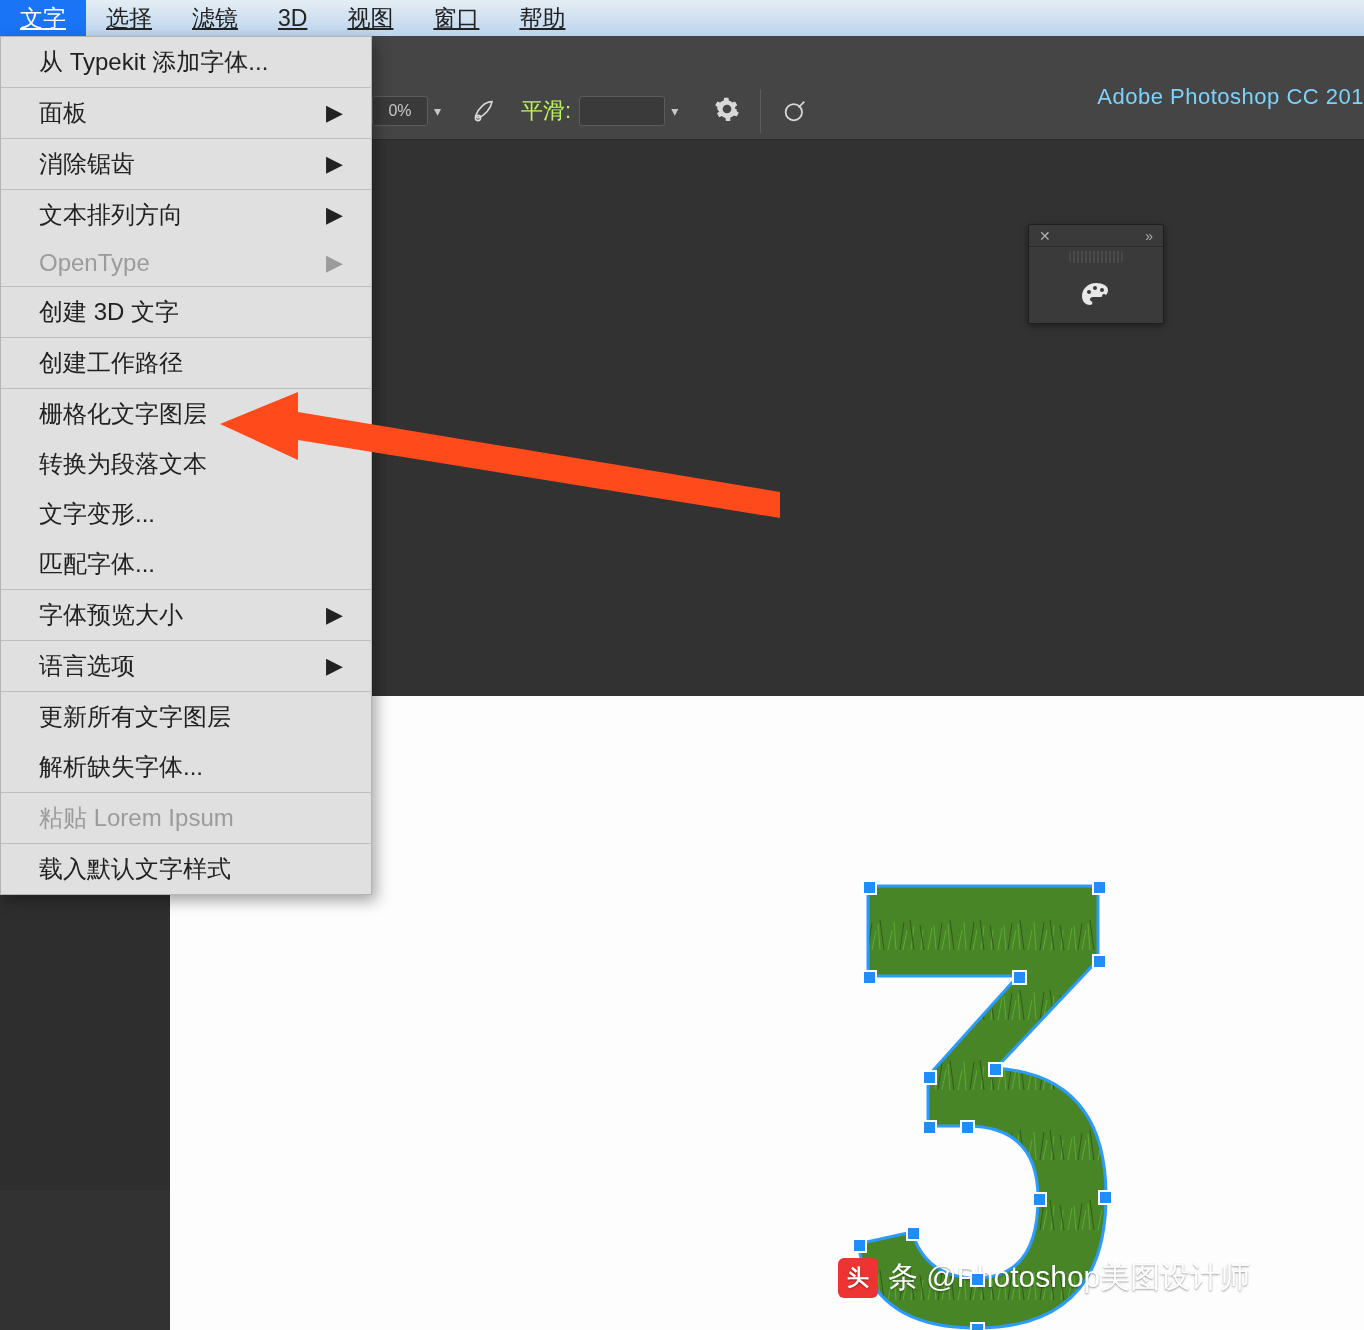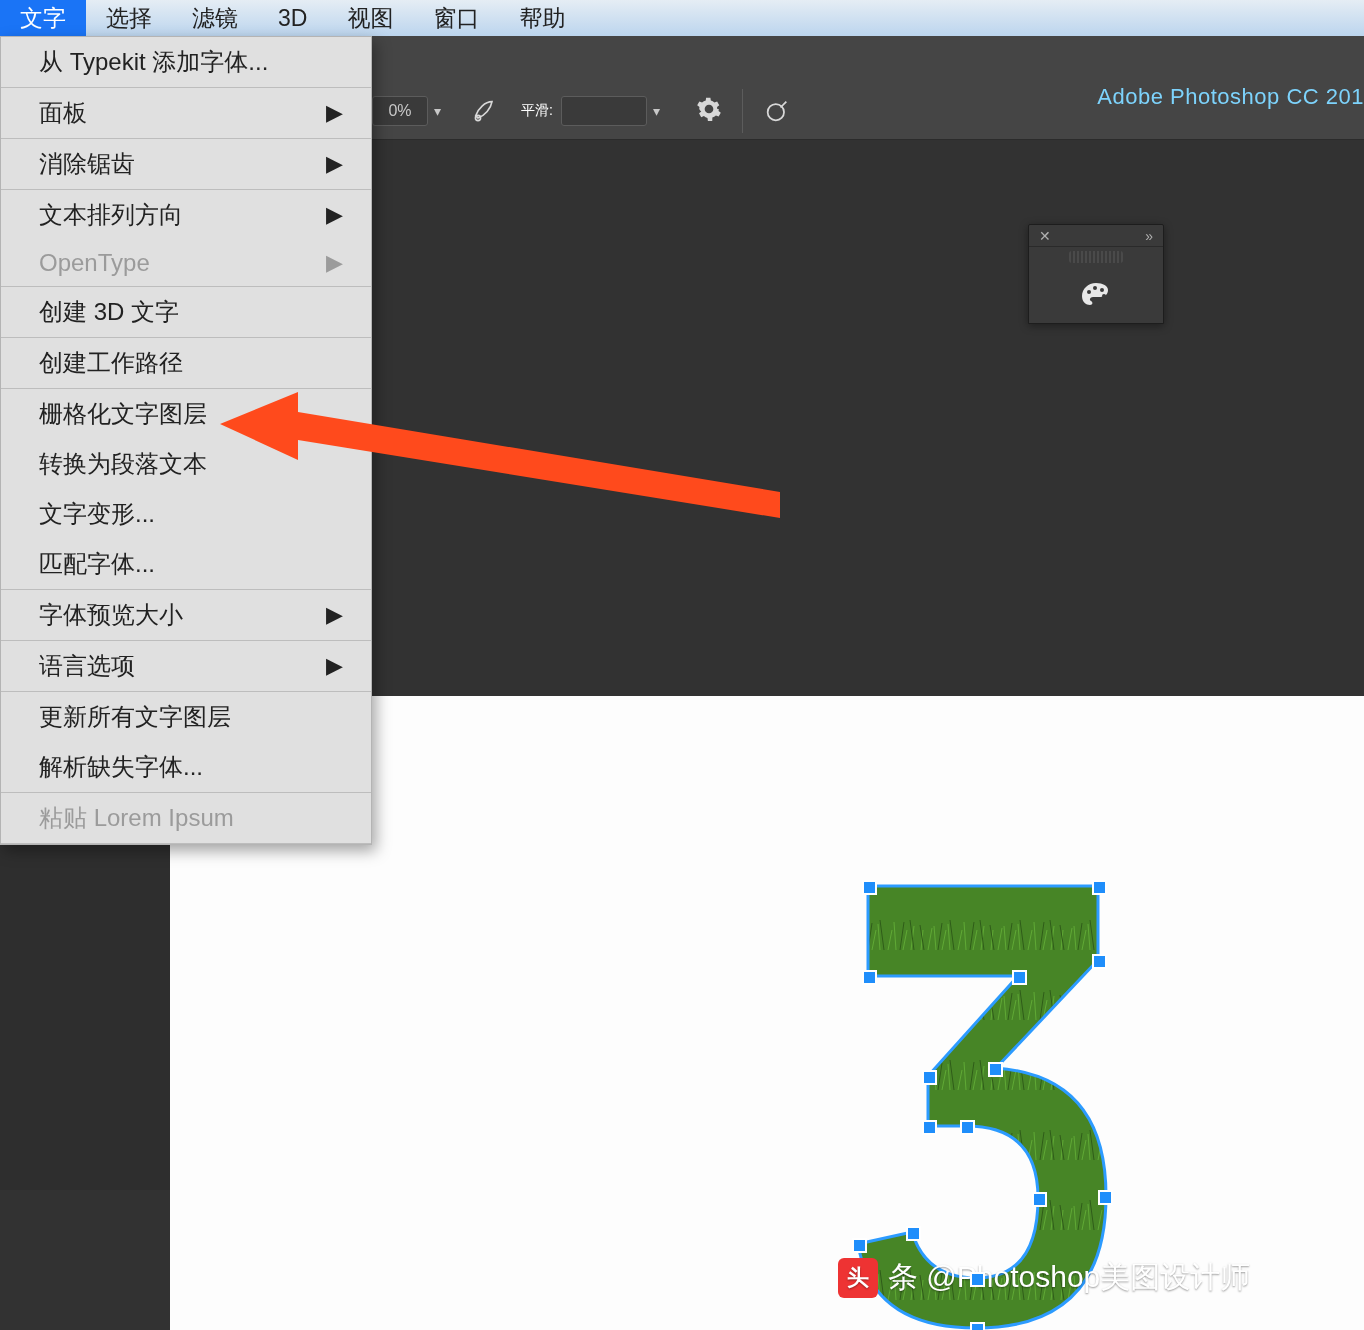--- a/index.html
+++ b/index.html
@@ -1,29 +1,29 @@
 <!DOCTYPE html>
 <html><head>
 <meta charset="utf-8">
 <style>
   * { margin:0; padding:0; box-sizing:border-box; font-family:"PingFang SC","Microsoft YaHei",Arial,sans-serif; -webkit-font-smoothing:antialiased; }
   body { width:1364px; height:1330px; background:#323232; position:relative; overflow:hidden; }
 
   
   .menubar { position:absolute; left:0; top:0; right:0; height:36px; background:linear-gradient(#e5edf4,#bcd5ee); display:flex; align-items:center; font-size:23px; color:#222; }
-  .menubar .item { padding:0 20px; height:36px; display:flex; align-items:center; cursor:default; }
+  .menubar .item { padding:0 20px; height:36px; display:flex; align-items:center; cursor:default;text-decoration:underline; }
   .menubar .item.selected { background:#1a74f6; color:#fff; }
 
   
   .optbar { position:absolute; left:0; top:36px; right:0; height:104px; background:#454545; border-bottom:1px solid #2b2b2b; }
   .optbar-row { position:absolute; bottom:8px; height:40px; display:flex; align-items:center; }
   .opt-field { margin-right:10px; display:flex; align-items:center; }
   .opt-val { background:#3a3a3a; border:1px solid #5c5c5c; color:#c8c8c8; width:56px; height:30px; display:flex; align-items:center; justify-content:center; font-size:16px; border-radius:3px; }
   .opt-chev { color:#c8c8c8; font-size:14px; padding:0 6px; }
-  .opt-label { color:#ffffff; font-size:14px; margin:0 8px; }
+  .opt-label { color:#bef264; font-size:22px; margin:0 8px; }
   .opt-icon { color:#d0d0d0; width:28px; height:28px; display:flex; align-items:center; justify-content:center; }
   .opt-gear { color:#d0d0d0; margin-left:20px; }
   .opt-divider { width:1px; height:44px; background:#5c5c5c; margin:0 20px; }
 
   
   .apptitle { position:absolute; top:48px; right:0; color:#7dd3fc; font-size:22px; letter-spacing:.5px; }
 
   
   .dropdown { position:absolute; left:0; top:36px; width:372px; background:#e0e0e0; border:1px solid #b4b4b4; box-shadow:4px 6px 14px rgba(0,0,0,.35); z-index:100; }
   .dropdown ul { list-style:none; }
@@ -161,20 +161,23 @@
         <span>更新所有文字图层</span>
       </li>
     <li>
         <span>解析缺失字体...</span>
       </li>
     <hr>
     <li class="disabled">
         <span>粘贴 Lorem Ipsum</span>
       </li>
     <hr>
+    <li>
+        <span>载入默认文字样式</span>
+      </li>
   </ul>
 </div>
 
 <svg class="red-arrow" style="left:220px; top:392px;" width="580" height="140">
   <defs></defs>
   <polygon points="0,32 78,0 78,20 560,100 560,126 78,48 78,68" fill="#ff4a1c"></polygon>
 </svg>
 
 <div class="canvas-dark"></div>
 <div class="doc-bg"></div>

